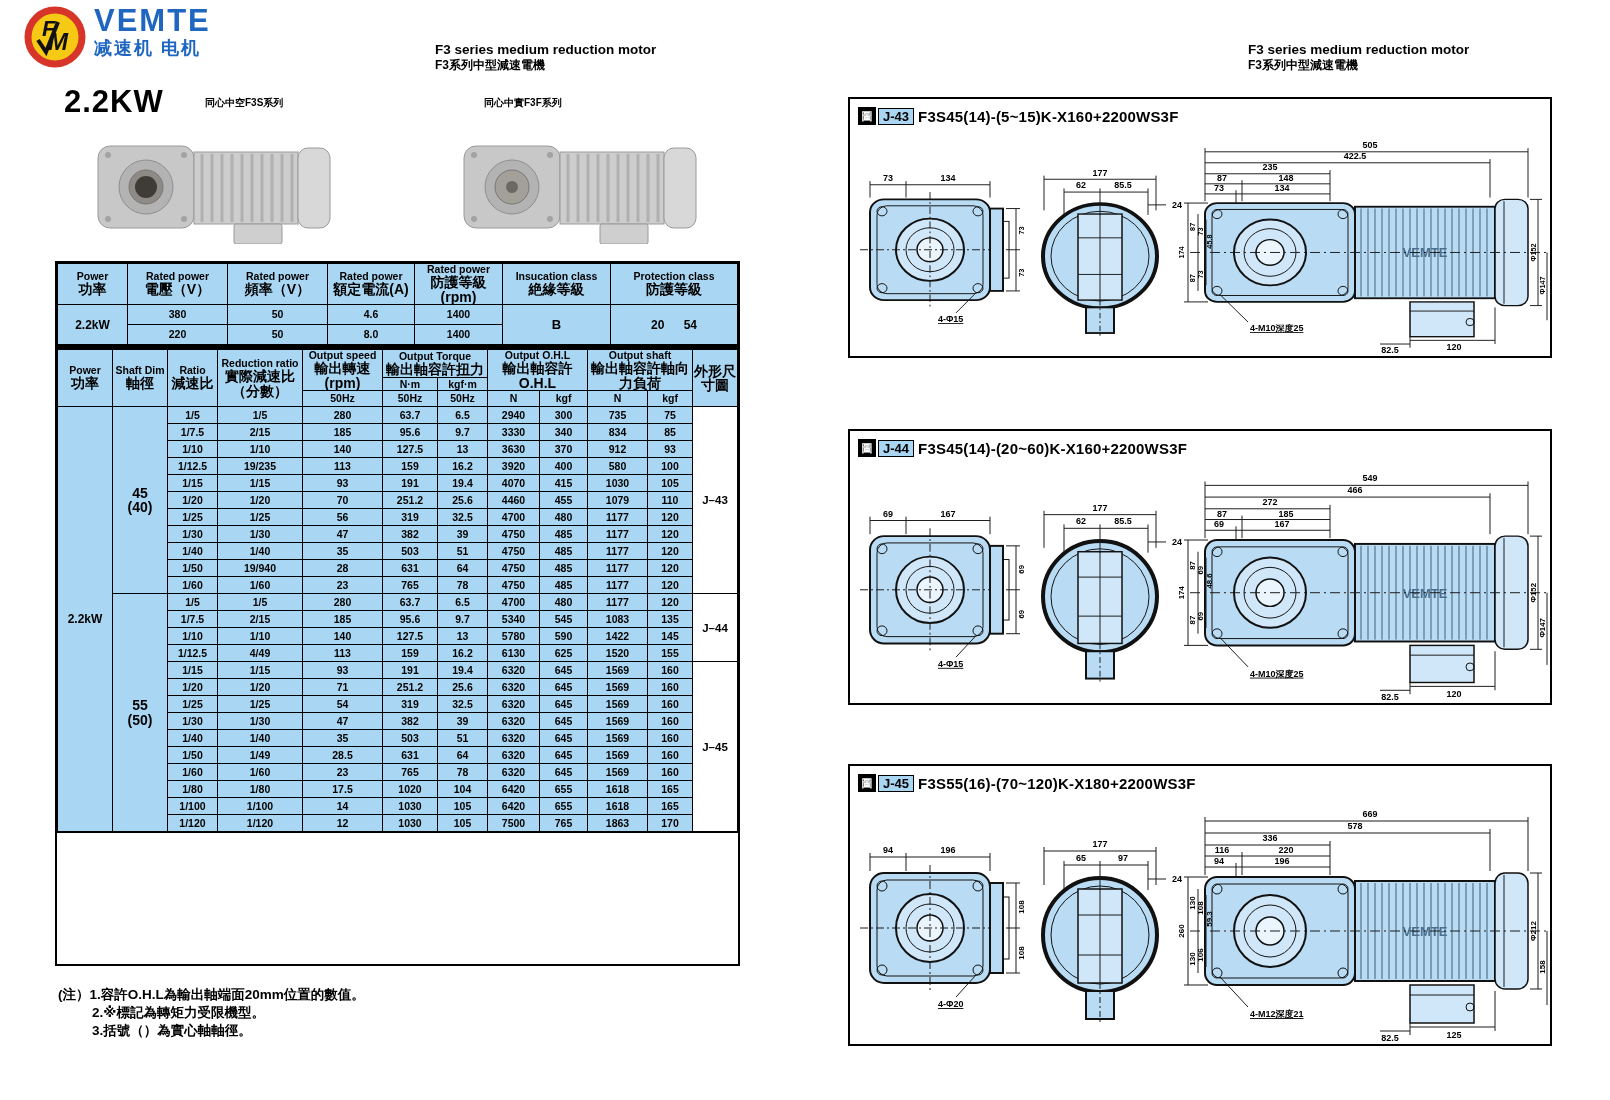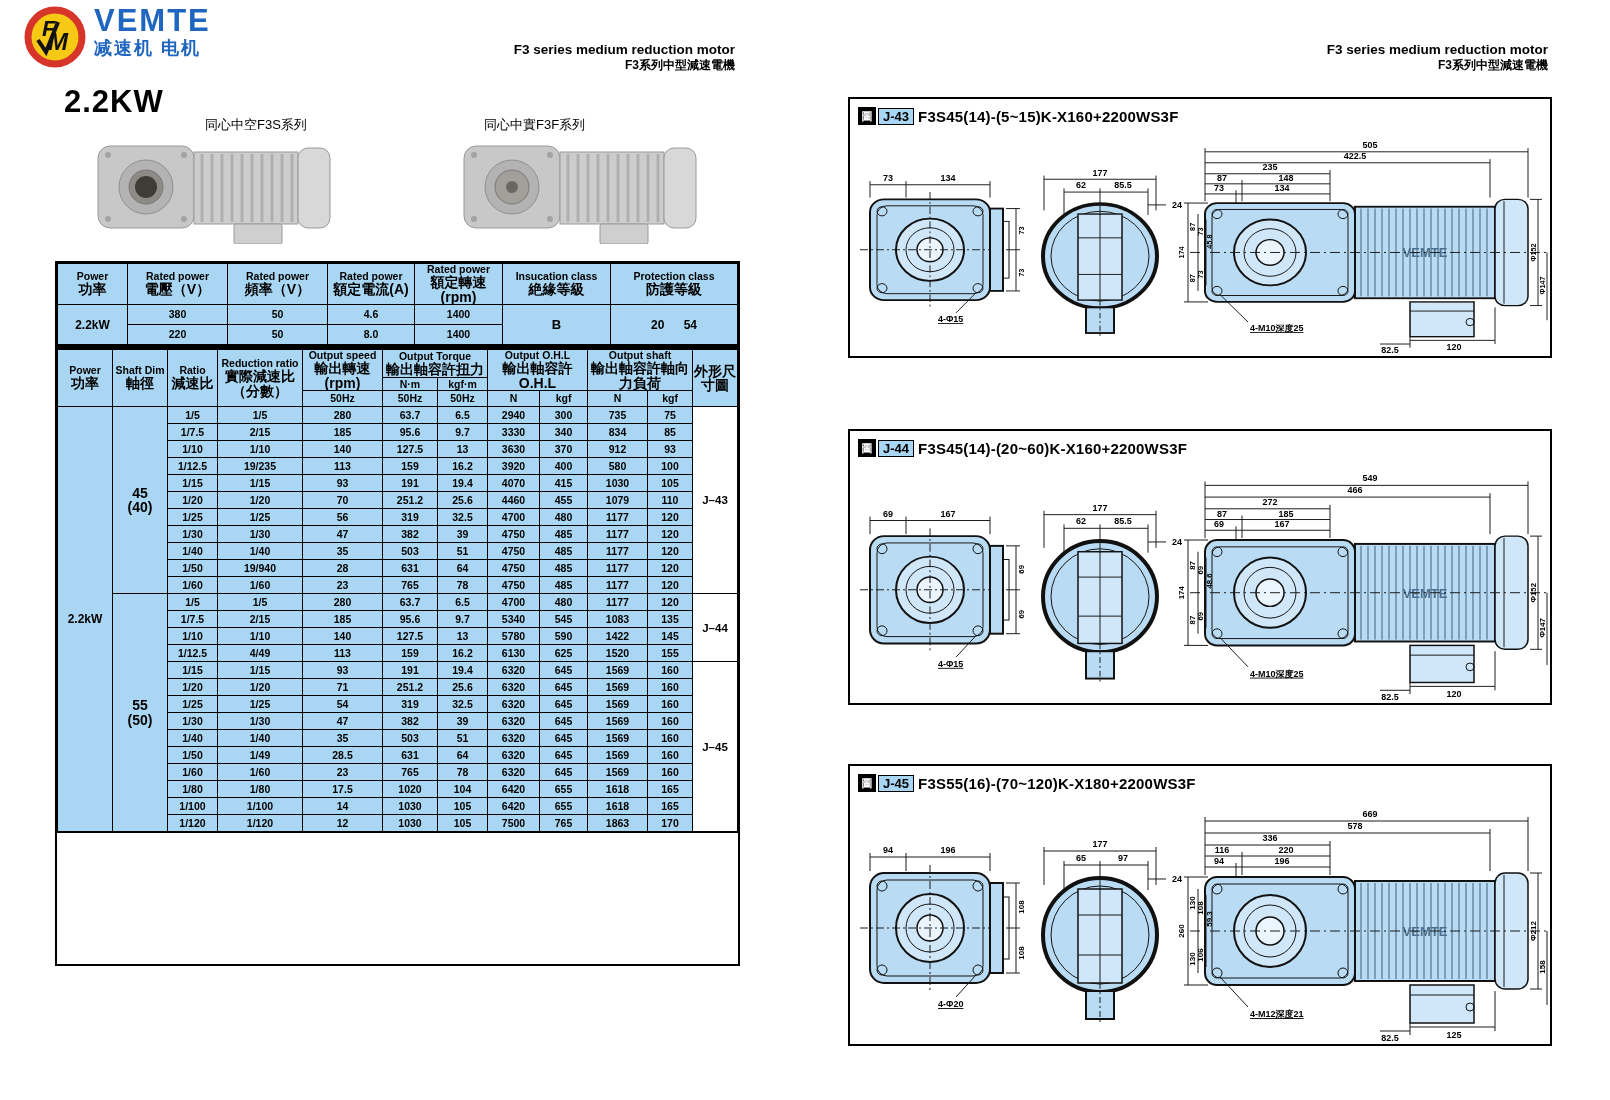--- a/index.html
+++ b/index.html
@@ -4,25 +4,25 @@
 <style>
   html,body{margin:0;padding:0;background:#fff;}
   body{font-family:"Liberation Sans","DejaVu Sans",sans-serif;color:#000;}
   #canvas{position:relative;width:1610px;height:1100px;background:#fff;overflow:hidden;}
 
   
   .logo{position:absolute;left:24px;top:6px;display:flex;align-items:flex-start;}
   .logo-text{margin-left:8px;}
   .logo-brand{font-size:31px;font-weight:900;color:#1f66c0;letter-spacing:2px;line-height:30px;}
   .logo-sub{font-size:18px;font-weight:900;color:#1f66c0;letter-spacing:2px;}
-  .series-title{position:absolute;text-align:right;width:300px;}
+  .series-title{position:absolute;text-align:left;width:300px;}
   .series-title .en{font-size:13.5px;font-weight:700;}
   .series-title .zh{font-size:12px;font-weight:900;}
   .kw{position:absolute;left:64px;top:84px;font-size:31px;font-weight:900;letter-spacing:1px;}
-  .series-label{position:absolute;font-size:13px;font-weight:400;margin-top:20px;}
+  .series-label{position:absolute;font-size:10px;font-weight:700;}
 
   
   .tbl-wrap{position:absolute;border:2.5px solid #000;background:#fff;}
   table{border-collapse:collapse;table-layout:fixed;width:680px;}
   th,td{border:1.5px solid #000;padding:0;text-align:center;vertical-align:middle;
         background:#a9d6f2;overflow:hidden;line-height:1.05;}
   th{font-weight:700;}
   .en-h{font-size:10.5px;font-weight:700;}
   .zh-h{font-size:14px;font-weight:700;}
   .num{font-size:10.5px;font-weight:700;}
@@ -158,21 +158,21 @@
           <th>
               <div class="en-h">Rated power</div>
               <div class="zh-h">頻率（V）</div>
             </th>
           <th>
               <div class="en-h">Rated power</div>
               <div class="zh-h">額定電流(A)</div>
             </th>
           <th>
               <div class="en-h">Rated power</div>
-              <div class="zh-h">額定轉速(rpm)</div>
+              <div class="zh-h">防護等級(rpm)</div>
             </th>
           <th>
               <div class="en-h">Insucation class</div>
               <div class="zh-h">絶緣等級</div>
             </th>
           <th>
               <div class="en-h">Protection class</div>
               <div class="zh-h">防護等級</div>
             </th>
         </tr>
@@ -569,20 +569,25 @@
             <td class="num">105</td>
             <td class="num">7500</td>
             <td class="num">765</td>
             <td class="num">1863</td>
             <td class="num">170</td>
           </tr>
         </tbody>
     </table>
   </div>
 
+  <div class="notes">
+    <div>(注）1.容許O.H.L為輸出軸端面20mm位置的數值。</div>
+    <div class="ind">2.※標記為轉矩力受限機型。</div>
+    <div class="ind">3.括號（）為實心軸軸徑。</div>
+  </div>
 
   <div id="panel-0" class="panel" style="top:97px;height:257px;">
   <div class="panel-head">
     <div class="tag-box">圖</div>
     <div class="id-box">J-43</div>
     <div class="panel-title">F3S45(14)-(5~15)K-X160+2200WS3F</div>
   </div>
   <svg viewBox="0 0 700 248" preserveAspectRatio="none" style="width:100%;height:calc(100% - 30px);">
 
     <g>

